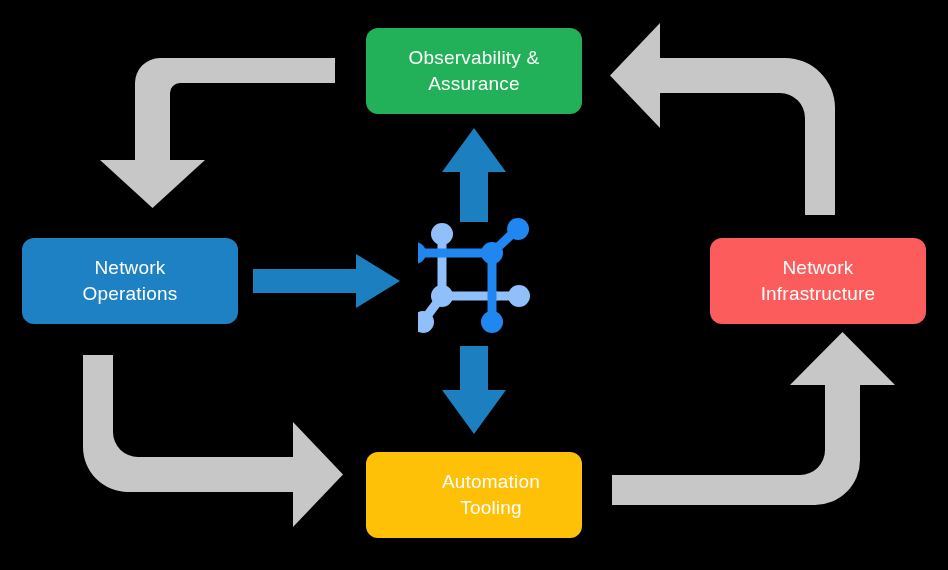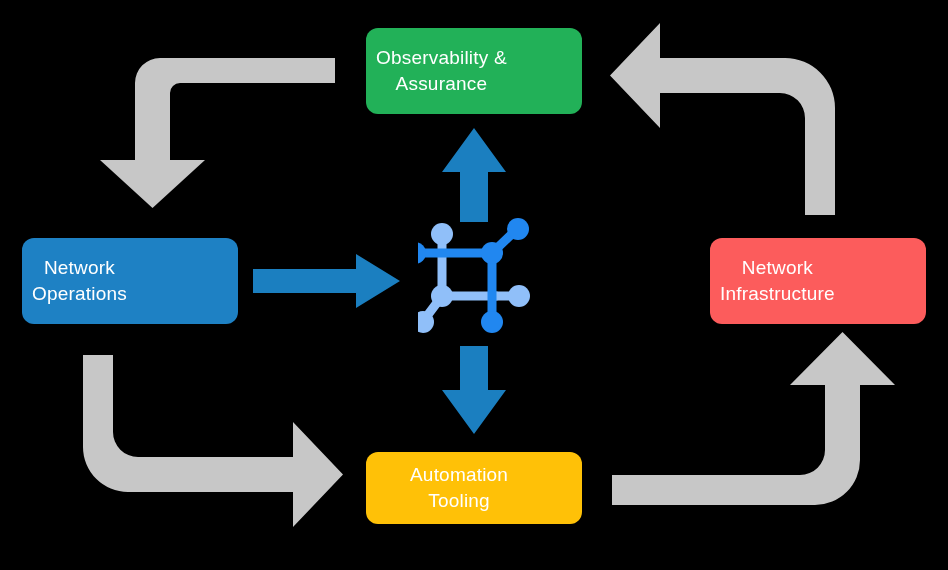--- a/index.html
+++ b/index.html
@@ -15,42 +15,42 @@
     width: 948px;
     height: 570px;
     background: #000000;
     overflow: hidden;
   }
   .node-box {
     position: absolute;
     border-radius: 12px;
     display: flex;
     align-items: center;
-    justify-content: flex-start;
+    justify-content: center;
     text-align: center;
     color: #ffffff;
     font-size: 19px;
     line-height: 1.35;
     font-weight: 400;
     letter-spacing: 0.2px;
     box-sizing: border-box;
     padding: 6px 10px;
     white-space: pre-line;
   }
   #box-observability {
     left: 366px; top: 28px; width: 216px; height: 86px;
   }
   #box-network-operations {
     left: 22px; top: 238px; width: 216px; height: 86px;
   }
   #box-network-infrastructure {
     left: 710px; top: 238px; width: 216px; height: 86px;
   }
   #box-automation-tooling {
-    left: 366px; top: 452px; width: 216px; height: 72px; padding-left: 44px;
+    left: 366px; top: 452px; width: 216px; height: 86px; padding-left: 44px;
   }
   .svg-layer {
     position: absolute;
     left: 0; top: 0;
     width: 948px; height: 570px;
   }
   .hub-icon {
     position: absolute;
     left: 418px;
     top: 218px;

